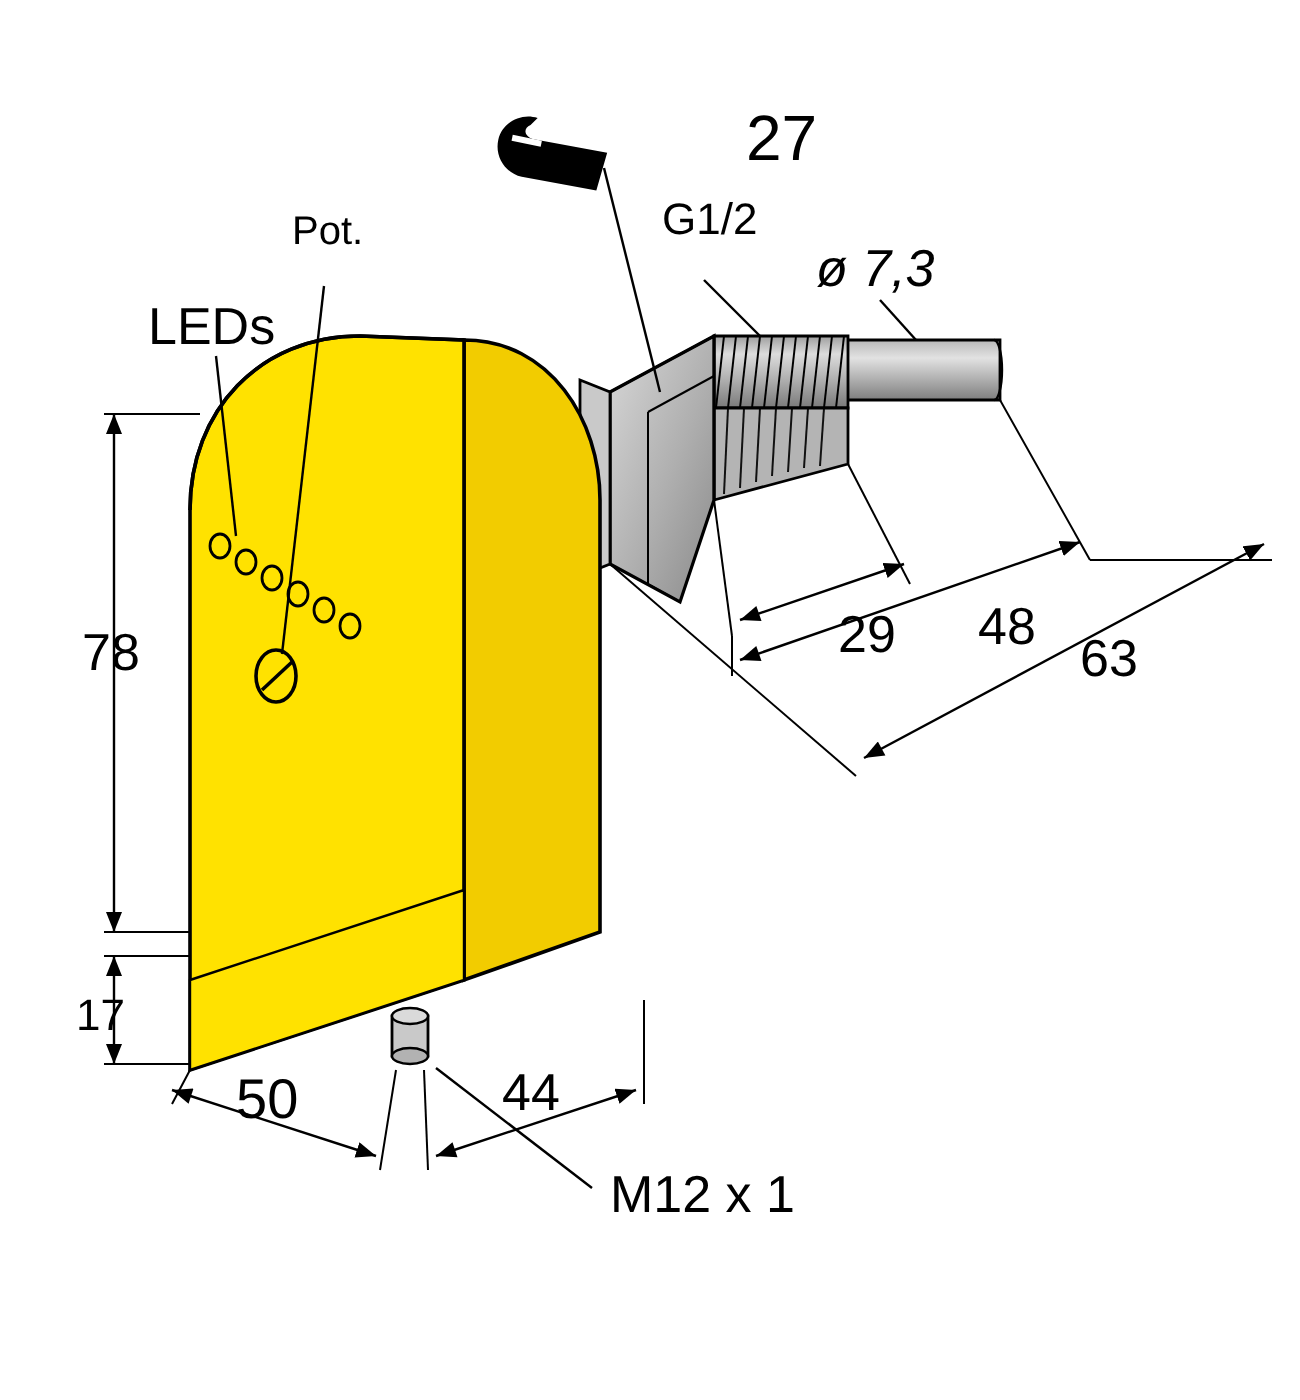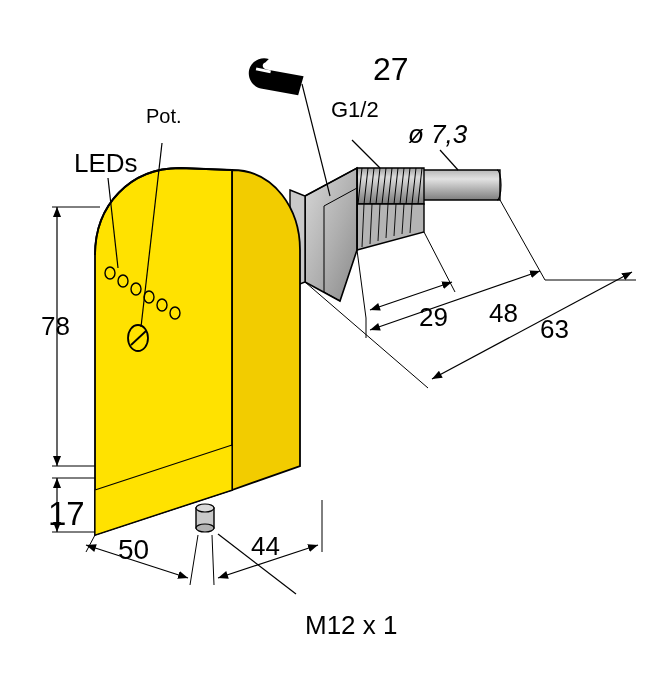--- a/index.html
+++ b/index.html
@@ -206,25 +206,25 @@
   <div class="lbl" style="left:74px; top:150px; font-size:26px;">LEDs</div>
 
   <div class="lbl" style="left:146px; top:106px; font-size:20px;">Pot.</div>
 
   <div class="lbl" style="left:327px; top:53px; font-size:32px;margin-left:46px;">27</div>
 
   <div class="lbl" style="left:331px; top:99px; font-size:22px;">G1/2</div>
 
   <div class="lbl" style="left:408px; top:121px; font-size:26px;font-style:italic;">ø 7,3</div>
 
-  <div class="lbl" style="left:305px; top:612px; font-size:26px;">M12 x 1</div>
+  <div class="lbl" style="left:305px; top:584px; font-size:26px;">M12 x 1</div>
 
   <div class="lbl" style="left:41px; top:313px; font-size:26px;">78</div>
 
-  <div class="lbl" style="left:48px; top:497px; font-size:33px;">17</div>
+  <div class="lbl" style="left:38px; top:497px; font-size:22px;">17</div>
 
   <div class="lbl" style="left:118px; top:536px; font-size:28px;">50</div>
 
   <div class="lbl" style="left:251px; top:533px; font-size:26px;">44</div>
 
   <div class="lbl" style="left:419px; top:272px; font-size:26px;margin-top:32px;">29</div>
 
   <div class="lbl" style="left:489px; top:272px; font-size:26px;margin-top:28px;">48</div>
 
   <div class="lbl" style="left:540px; top:316px; font-size:26px;">63</div>

